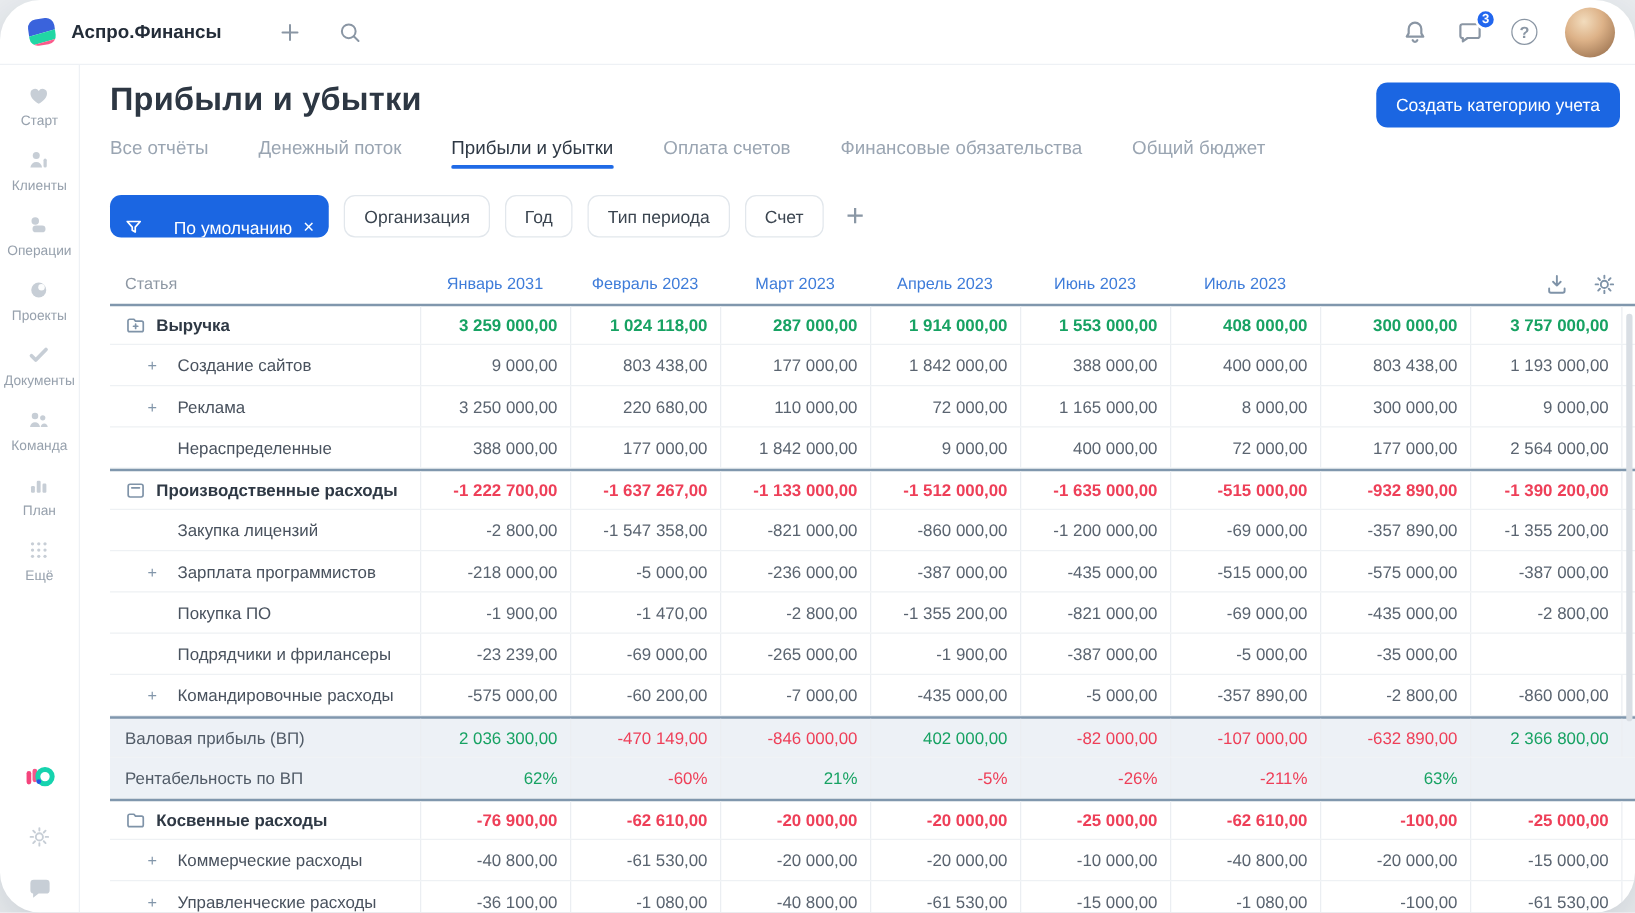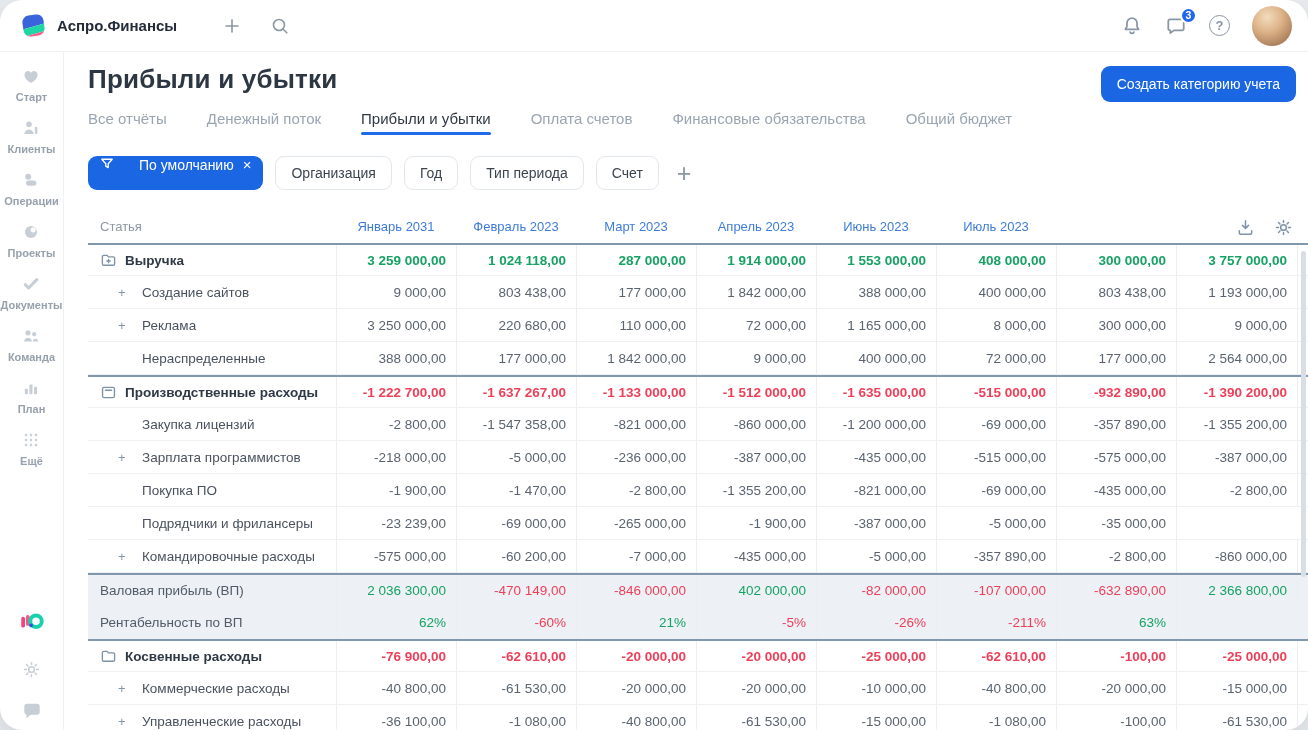--- a/index.html
+++ b/index.html
@@ -1,17 +1,17 @@
 <!DOCTYPE html>
 <html><head>
 <meta charset="utf-8">
 <style>
   * { box-sizing: border-box; margin: 0; padding: 0; }
   html,body { background:#e9ecef; font-family:"Liberation Sans", sans-serif; }
-  .app { position:relative; width:1308px; height:730px; background:#fff; border-radius:22px;
+  .app { position:relative; width:1308px; height:730px; background:#fff; border-radius:32px;
          overflow:hidden; box-shadow:0 12px 34px rgba(30,40,60,.14); }
 
   
   .topbar { height:52px; display:flex; align-items:center; padding:0 16px 0 20px;
             border-bottom:1px solid #eef1f5; }
   .brand { display:flex; align-items:center; gap:10px; }
   .brand-name { font-size:15px; font-weight:700; color:#232c38; }
   .tb-actions { display:flex; gap:26px; margin-left:44px; color:#8a96a4; }
   .tb-icon { width:22px; height:22px; display:flex; align-items:center; justify-content:center;
              cursor:pointer; color:#8a96a4; background:none; border:none; }
@@ -26,38 +26,38 @@
                  justify-content:center; cursor:pointer; }
   .avatar { width:40px; height:40px; border-radius:50%; cursor:pointer;
             background: radial-gradient(circle at 38% 28%, #f2dcbd 0%, #ddb288 40%, #a9805c 78%, #7d5c42 100%); }
 
   
   .shell { display:flex; height:678px; }
   .sidebar { width:64px; border-right:1px solid #eef1f5; display:flex; flex-direction:column;
              align-items:center; padding-top:14px; position:relative; flex:none; }
   .side-item { display:flex; flex-direction:column; align-items:center; gap:5px; margin-bottom:15px; cursor:pointer; }
   .side-ico { color:#c7ced6; height:20px; display:flex; align-items:center; }
-  .side-lbl { font-size:11px; color:#97a1ad;font-weight:bold; }
+  .side-lbl { font-size:11px; color:#97a1ad; }
   .side-bottom { position:absolute; bottom:8px; display:flex; flex-direction:column; align-items:center; gap:20px; }
   .side-bottom .tb-icon { color:#c7ced6; }
 
   .main { flex:1; padding:12px 0 0 24px; position:relative; overflow:hidden; }
 
   
   .page-head { display:flex; align-items:flex-start; justify-content:space-between; padding-right:12px; }
   h1 { font-size:26px; font-weight:600; color:#2d3743; letter-spacing:.2px; }
   .btn-primary { background:#1b66e2; color:#fff; border:none; border-radius:9px; height:36px;
                  padding:0 16px; font-size:14px; font-weight:500; font-family:inherit; cursor:pointer; margin-top:2px; }
   .tabs { display:flex; gap:40px; margin-top:8px; }
   .tab { font-size:15px; color:#9aa5b2; cursor:pointer; padding-bottom:8px; position:relative; }
   .tab.active { color:#2f3945; font-weight:500; }
   .tab.active::after { content:""; position:absolute; left:0; right:0; bottom:0; height:3px;
                        border-radius:3px; background:#1f6ae6; }
   .filterbar { display:flex; align-items:center; gap:12px; margin-top:21px; }
-  .chip-applied { display:flex; align-items:flex-start; height:34px; background:#1b66e2; border-radius:9px;
+  .chip-applied { display:flex; align-items:flex-end; height:34px; background:#1b66e2; border-radius:9px;
                   color:#fff; cursor:pointer; overflow:hidden; }
   .chip-applied .fseg { padding:0 11px; display:flex; align-items:center; }
   .chip-applied .divider { width:1px; background:rgba(255,255,255,.32); }
   .chip-applied .lseg { padding:0 12px; display:flex; align-items:center; gap:9px; font-size:14px; }
   .chip-applied .x { font-size:15px; }
   .chip { height:34px; display:flex; align-items:center; padding:0 15px; border:1px solid #e2e7ec;
           border-radius:9px; font-size:14px; color:#3a444f; background:#fff; cursor:pointer; }
   .add-filter { color:#8a97a5; font-size:25px; font-weight:300; margin-left:6px; line-height:1;
                 background:none; border:none; cursor:pointer; font-family:inherit; }
 

